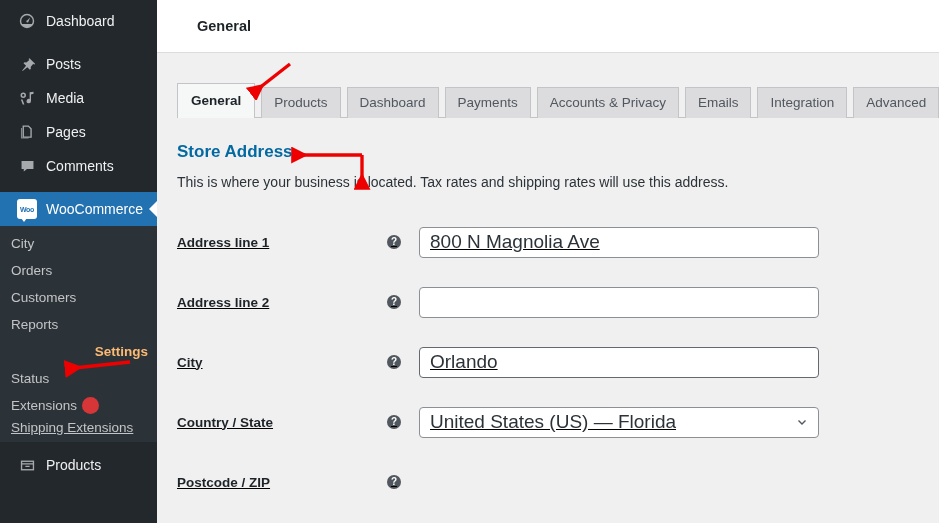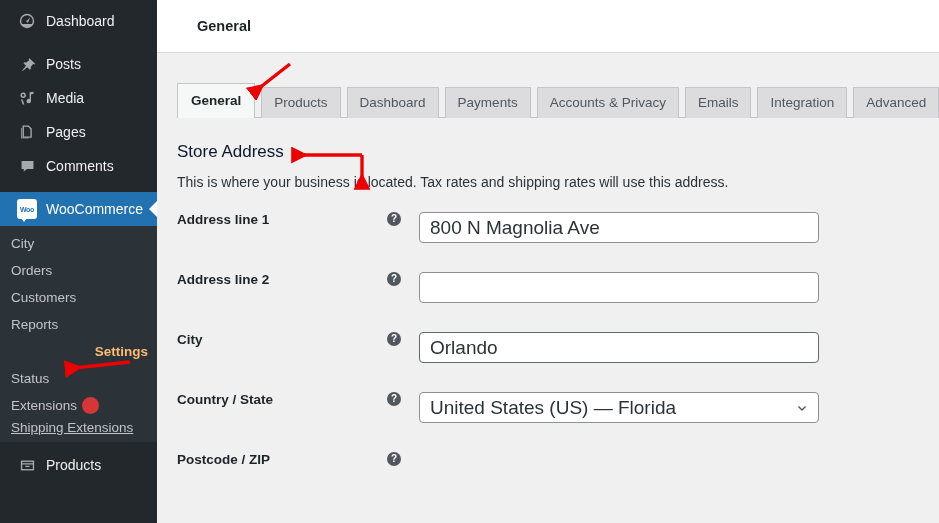--- a/index.html
+++ b/index.html
@@ -135,32 +135,32 @@
     background: #f6f7f7;
     color: #1d2327;
     font-weight: bold;
     border-color: #c3c4c7;
     padding: 8px 13px 9px 13px;
     bottom: -1px;
   }
 
   
   .section-title {
-    font-size: 17px; font-weight: normal; color: #0f172a;
+    font-size: 17px; font-weight: bold; color: #0369a1;
     margin: 24px 0 0 0;
     padding-left: 0;
   }
   .section-desc {
     font-size: 14px; color: #2c3338;
     margin-top: 12px;
   }
 
   
   .form { margin-top: 22px; }
-  .row { display: flex; align-items: flex-start; height: 60px; }
+  .row { display: flex; align-items: center; height: 60px; text-decoration: underline; }
   .row-label {
     width: 210px;
     font-size: 13.5px; font-weight: bold; color: #1d2327;
     flex: 0 0 210px;
   }
   .help-icon {
     width: 14px; height: 14px;
     flex: 0 0 14px;
     border-radius: 50%;
     background: #50575e;

